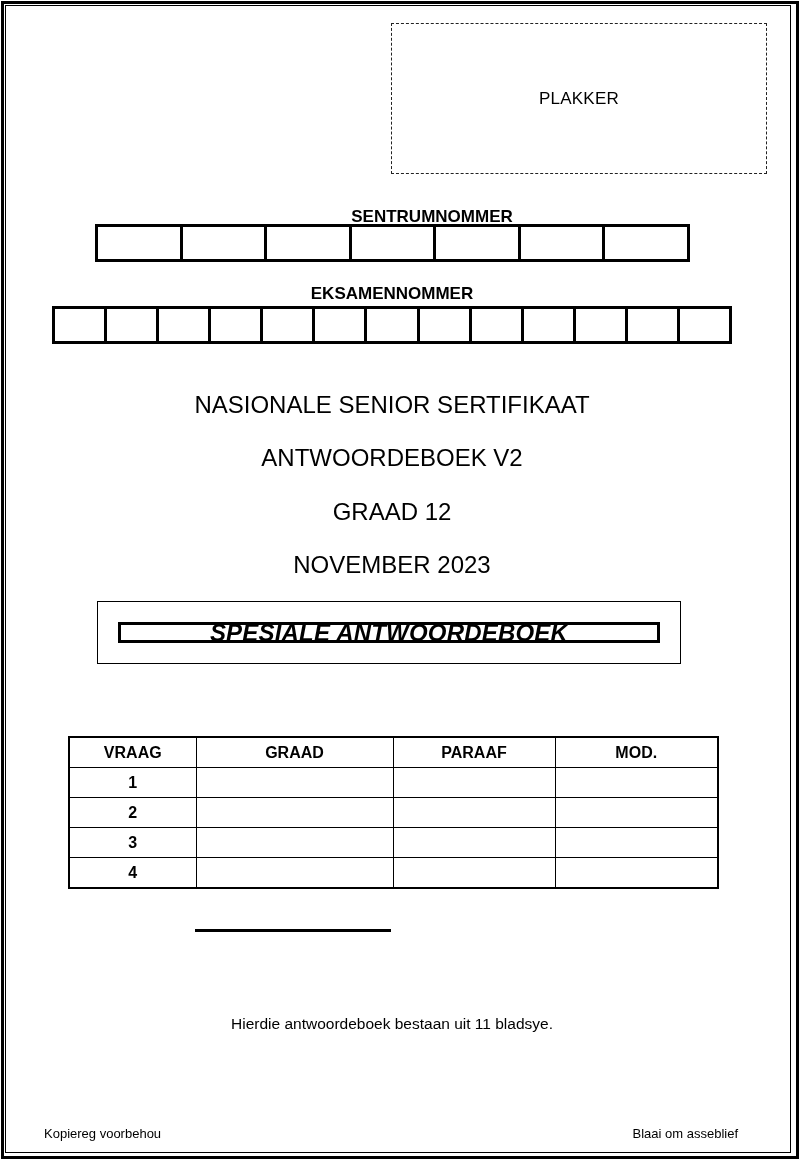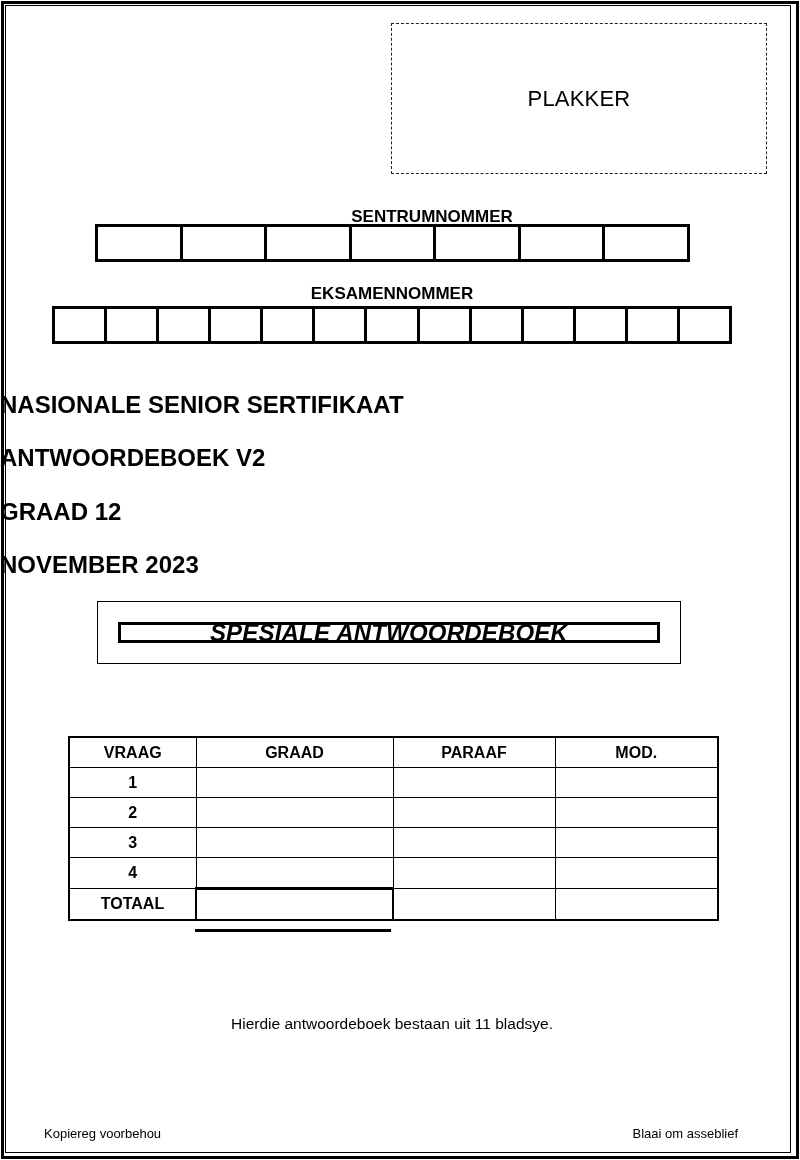--- a/index.html
+++ b/index.html
@@ -32,21 +32,21 @@
       position: absolute;
       left: 391px; top: 23px;
       width: 376px; height: 151px;
       border: 1px dashed #222;
       box-sizing: border-box;
       display: flex;
       align-items: center;
       justify-content: center;
     }
     .sticker-label {
-      font-size: 22px;
+      font-size: 17px;
       letter-spacing: 0.2px;
       margin-left: 0px;
       margin-top: 0px;
     }
     .field-label {
       position: absolute;
       left: 0; width: 784px;
       text-align: center;
       font-weight: bold;
       font-size: 17px;
@@ -65,21 +65,22 @@
       height: 100%;
     }
     .box-cell:last-child { border-right: none; }
 
     .centre-row { left: 95px; top: 224px; width: 595px; height: 38px; }
     .exam-row   { left: 52px; top: 306px; width: 680px; height: 38px; }
 
     .title-line {
       position: absolute;
       left: 0; width: 784px;
-      font-weight: bold;
+      text-align: center;
+      font-weight: normal;
       font-size: 24px;
       line-height: 28px;
     }
 
     .special-box {
       position: absolute;
       left: 97px; top: 601px;
       width: 584px; height: 63px;
       border: 1px solid #000;
       box-sizing: border-box;
@@ -233,26 +234,20 @@
       <td></td>
       <td></td>
       <td></td>
     </tr>
     <tr>
       <td>4</td>
       <td></td>
       <td></td>
       <td></td>
     </tr>
-    <tr>
-      <td>TOTAAL</td>
-      <td class="total-points"></td>
-      <td></td>
-      <td></td>
-    </tr>
   </tbody>
 </table>
 <div class="double-underline"></div>
 
 <div class="page-count">Hierdie antwoordeboek bestaan uit 11 bladsye.</div>
 
 <div class="footer-left">Kopiereg voorbehou</div>
 <div class="footer-right">Blaai om asseblief</div>
 
 </body></html>

